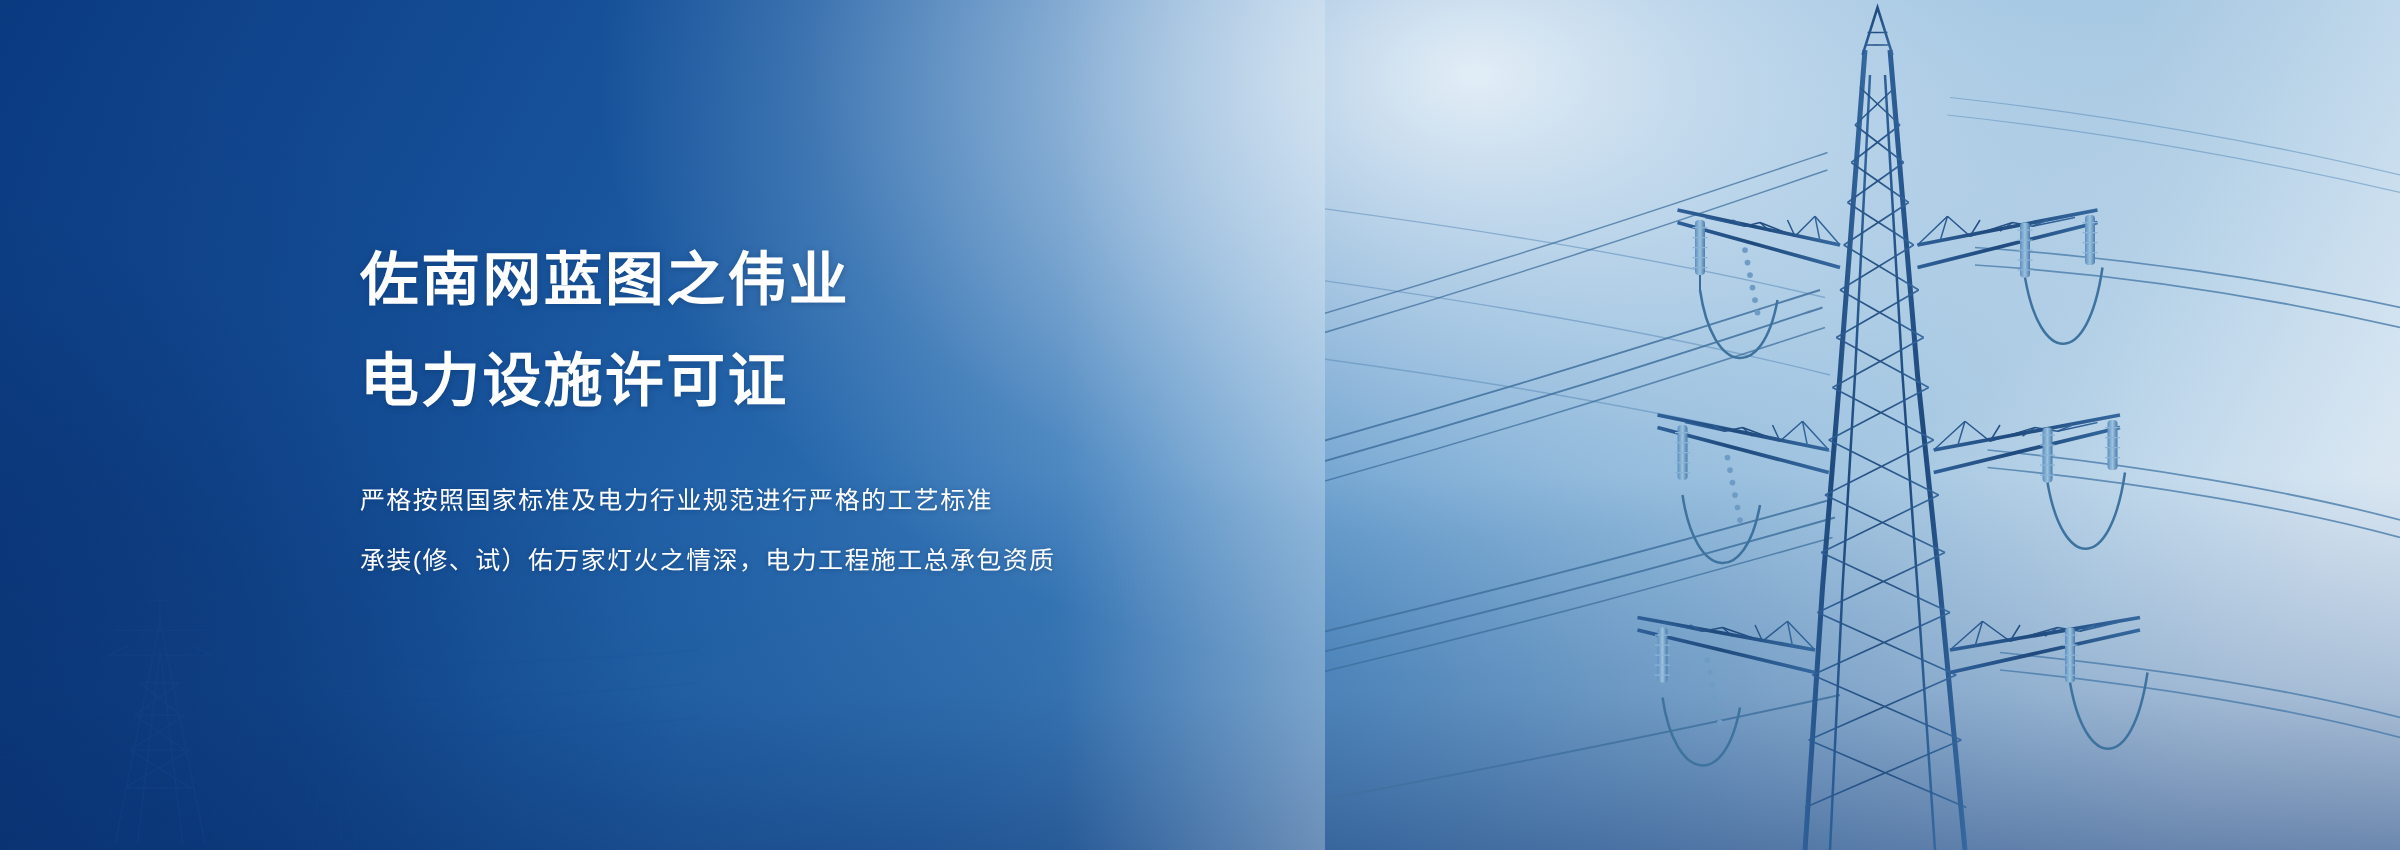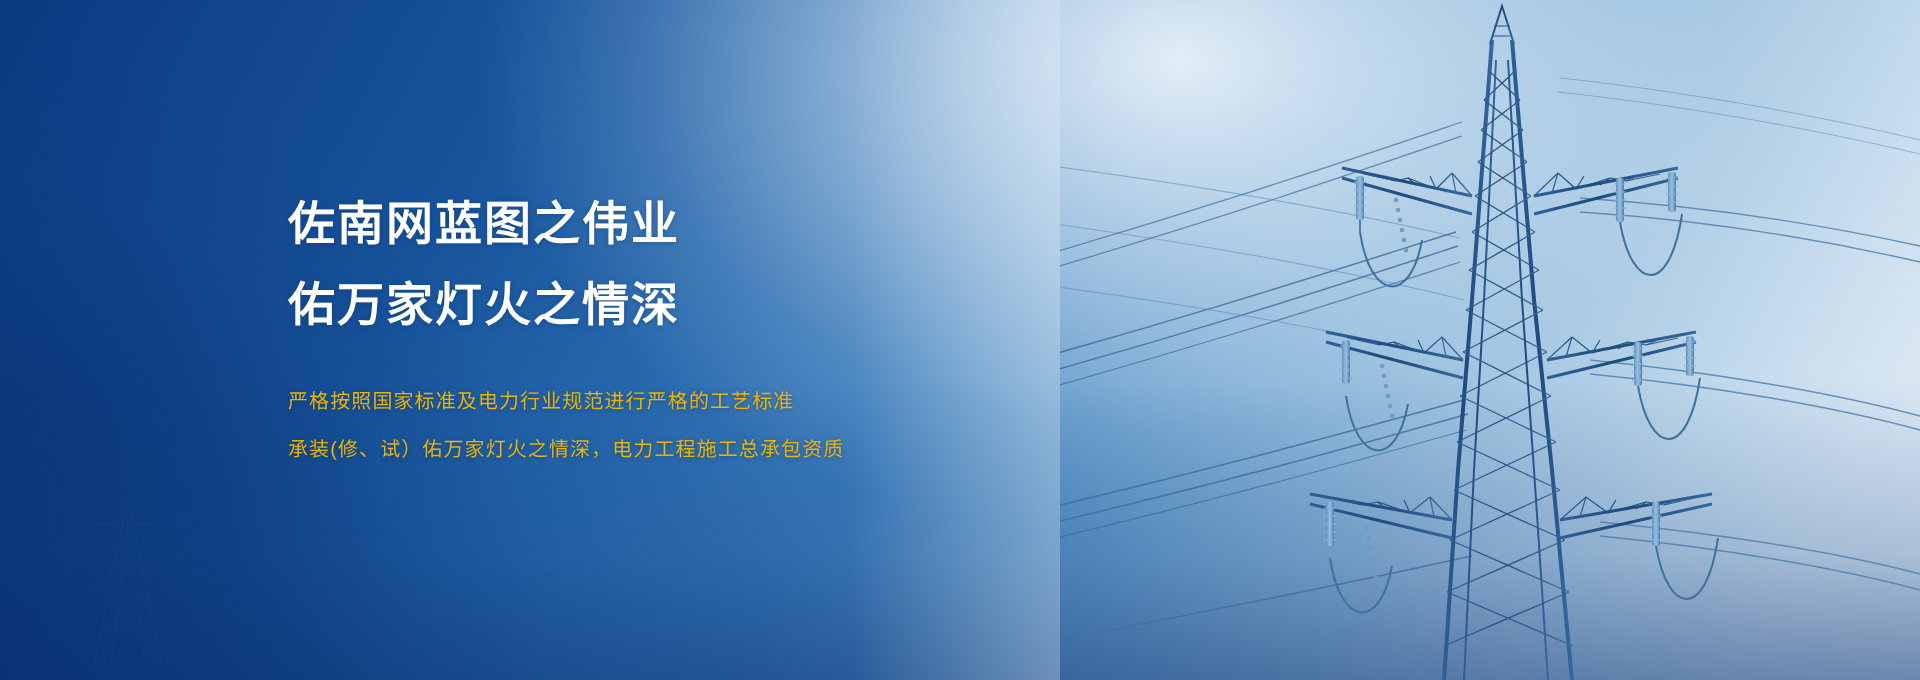--- a/index.html
+++ b/index.html
@@ -84,21 +84,21 @@
     font-weight:bold;
     letter-spacing:2px;
     line-height:68px;
     text-shadow:0 1px 5px rgba(7,40,92,.34);
     white-space:nowrap;
   }
   .headline.second { margin-top:13px; }
 
   .subcopy { margin-top:38px; }
   .subline {
-    color:#eab308;
+    color:#ffffff;
     font-size:20px;
     font-weight:normal;
     letter-spacing:1.1px;
     line-height:48px;
     text-shadow:0 1px 4px rgba(8,42,96,.40);
     white-space:nowrap;
   }
 </style>
 </head>
 <body>
@@ -361,21 +361,21 @@
         <circle cx="314" cy="568" r="2.3"></circle>
           <circle cx="316" cy="578" r="2.3"></circle>
       </g>
     </svg>
   </div>
 
   <div class="tower-fade"></div>
 
   <div class="copy">
     <div class="headline">佐南网蓝图之伟业</div>
-    <div class="headline second">佑万家灯火之情深</div>
+    <div class="headline second">电力设施许可证</div>
 
     <div class="subcopy">
       <div class="subline">严格按照国家标准及电力行业规范进行严格的工艺标准</div>
       <div class="subline">承装(修、试）佑万家灯火之情深，电力工程施工总承包资质</div>
     </div>
   </div>
 
 </div>
 
 </body></html>

